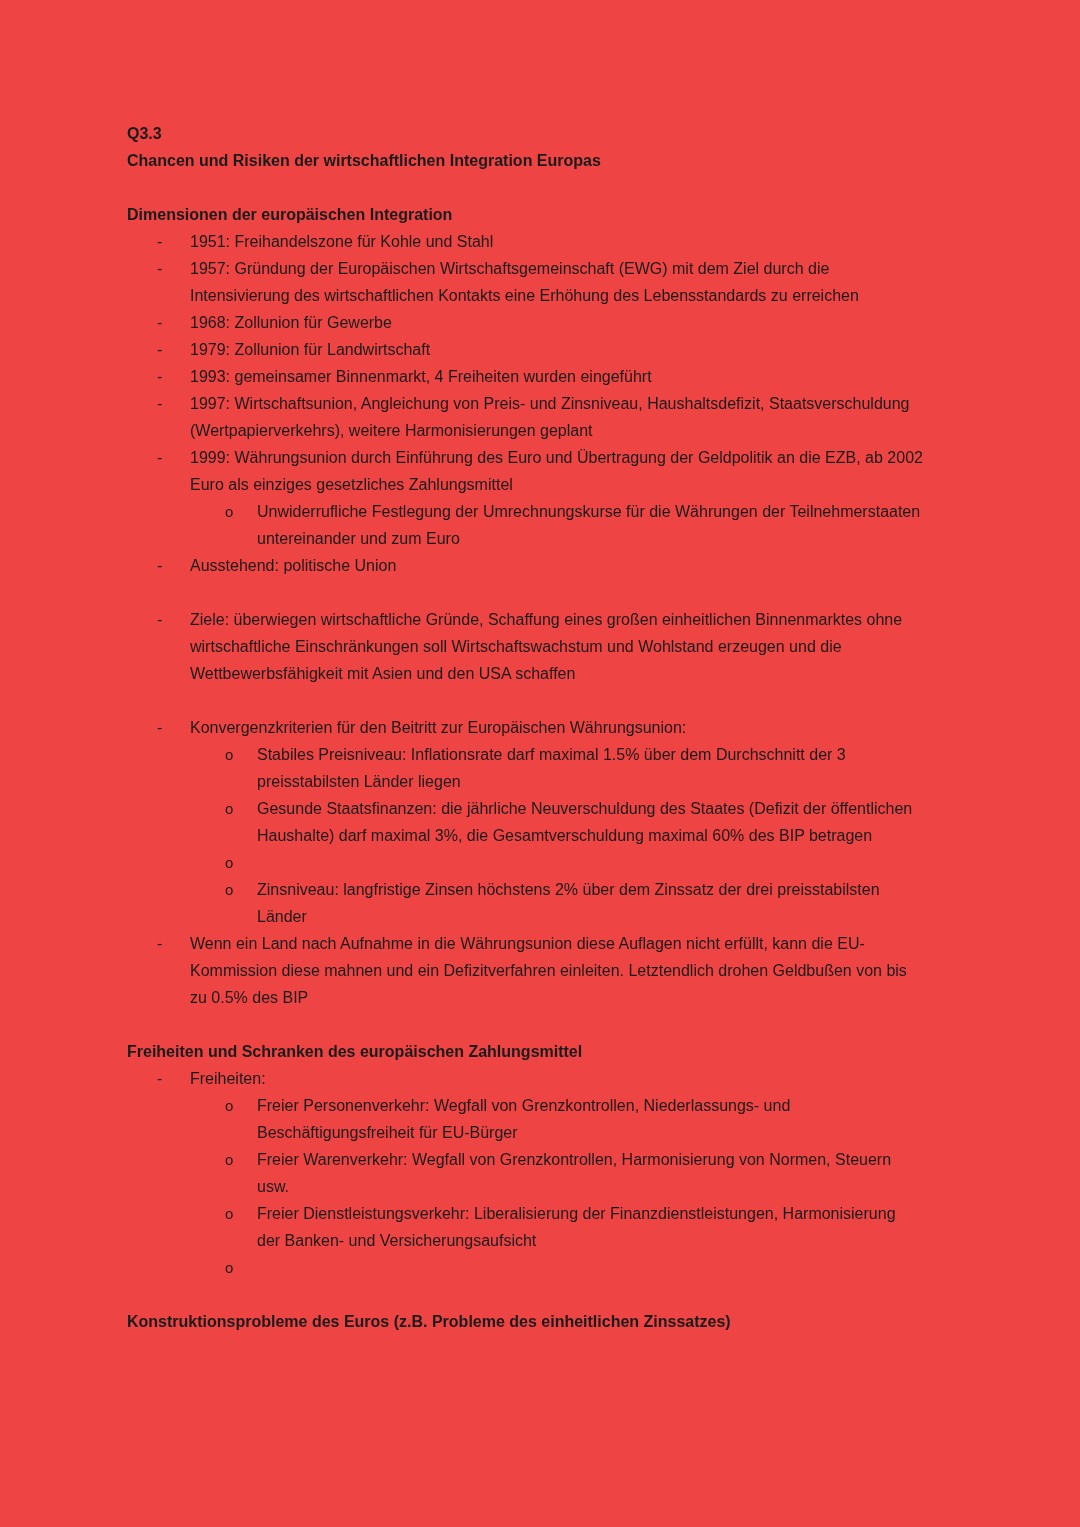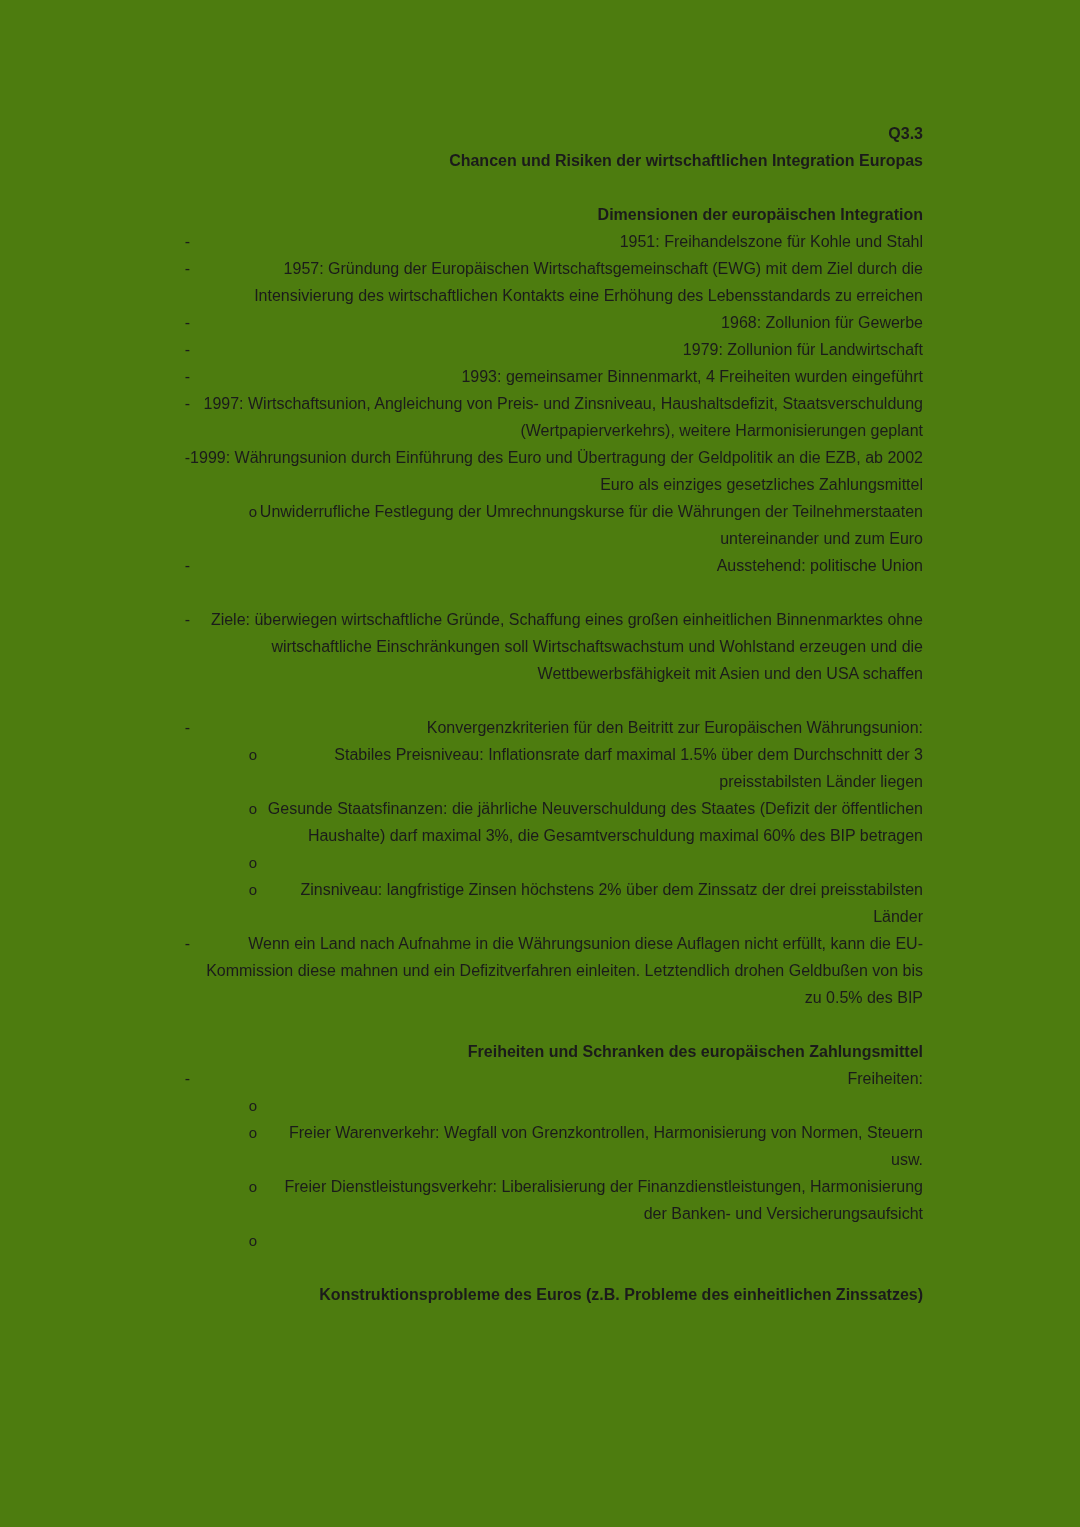--- a/index.html
+++ b/index.html
@@ -48,21 +48,21 @@
     width: 32px;
     font-size: 15px;
   }
   .bullet .text {
     flex: 1 1 auto;
   }
 </style>
 </head>
 <body>
 
-<div class="page" style="background: #4d7c0f; color: rgb(27, 27, 27); text-align: right;">
+<div class="page" style="background: #ef4444; color: rgb(27, 27, 27);">
   <div class="doc-code">Q3.3</div>
   <div class="doc-title">Chancen und Risiken der wirtschaftlichen Integration Europas</div>
   <div class="blank-line"></div>
   <div id="sections">
       <div class="section-heading">Dimensionen der europäischen Integration</div>
       <div class="bullet l1">
         <span class="marker">-</span>
         <span class="text">1951: Freihandelszone für Kohle und Stahl</span>
       </div>
       <div class="bullet l1">
@@ -127,20 +127,21 @@
         <span class="text">Wenn ein Land nach Aufnahme in die Währungsunion diese Auflagen nicht erfüllt, kann die EU-Kommission diese mahnen und ein Defizitverfahren einleiten. Letztendlich drohen Geldbußen von bis zu 0.5% des BIP</span>
       </div>
       <div class="blank-line"></div>
       <div class="section-heading">Freiheiten und Schranken des europäischen Zahlungsmittel</div>
       <div class="bullet l1">
         <span class="marker">-</span>
         <span class="text">Freiheiten:</span>
       </div>
       <div class="bullet l2">
         <span class="marker">o</span>
+        <span class="text">Freier Personenverkehr: Wegfall von Grenzkontrollen, Niederlassungs- und Beschäftigungsfreiheit für EU-Bürger</span>
       </div>
       <div class="bullet l2">
         <span class="marker">o</span>
         <span class="text">Freier Warenverkehr: Wegfall von Grenzkontrollen, Harmonisierung von Normen, Steuern usw.</span>
       </div>
       <div class="bullet l2">
         <span class="marker">o</span>
         <span class="text">Freier Dienstleistungsverkehr: Liberalisierung der Finanzdienstleistungen, Harmonisierung der Banken- und Versicherungsaufsicht</span>
       </div>
       <div class="bullet l2">

